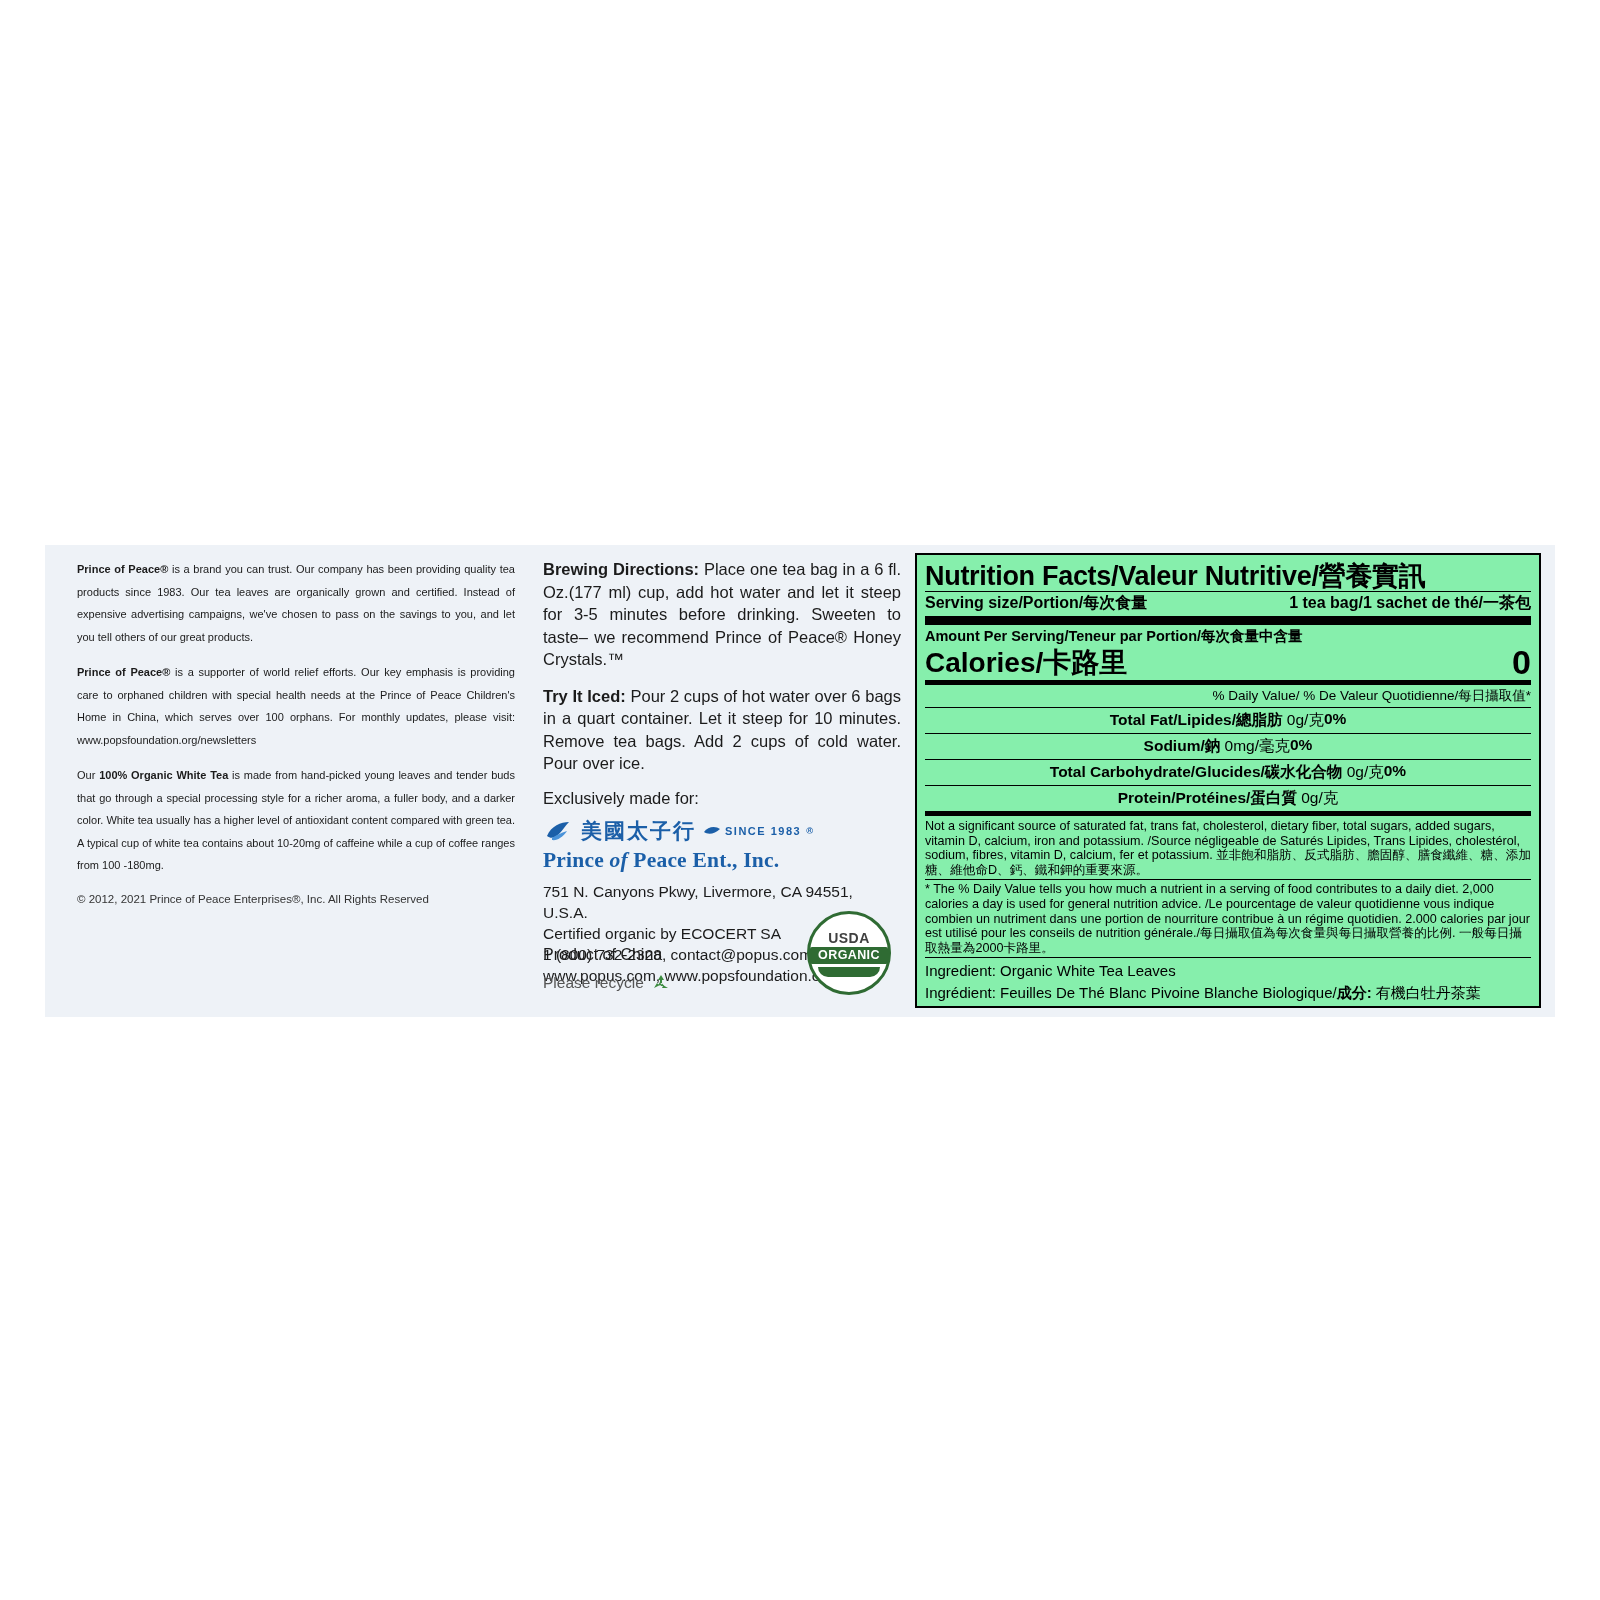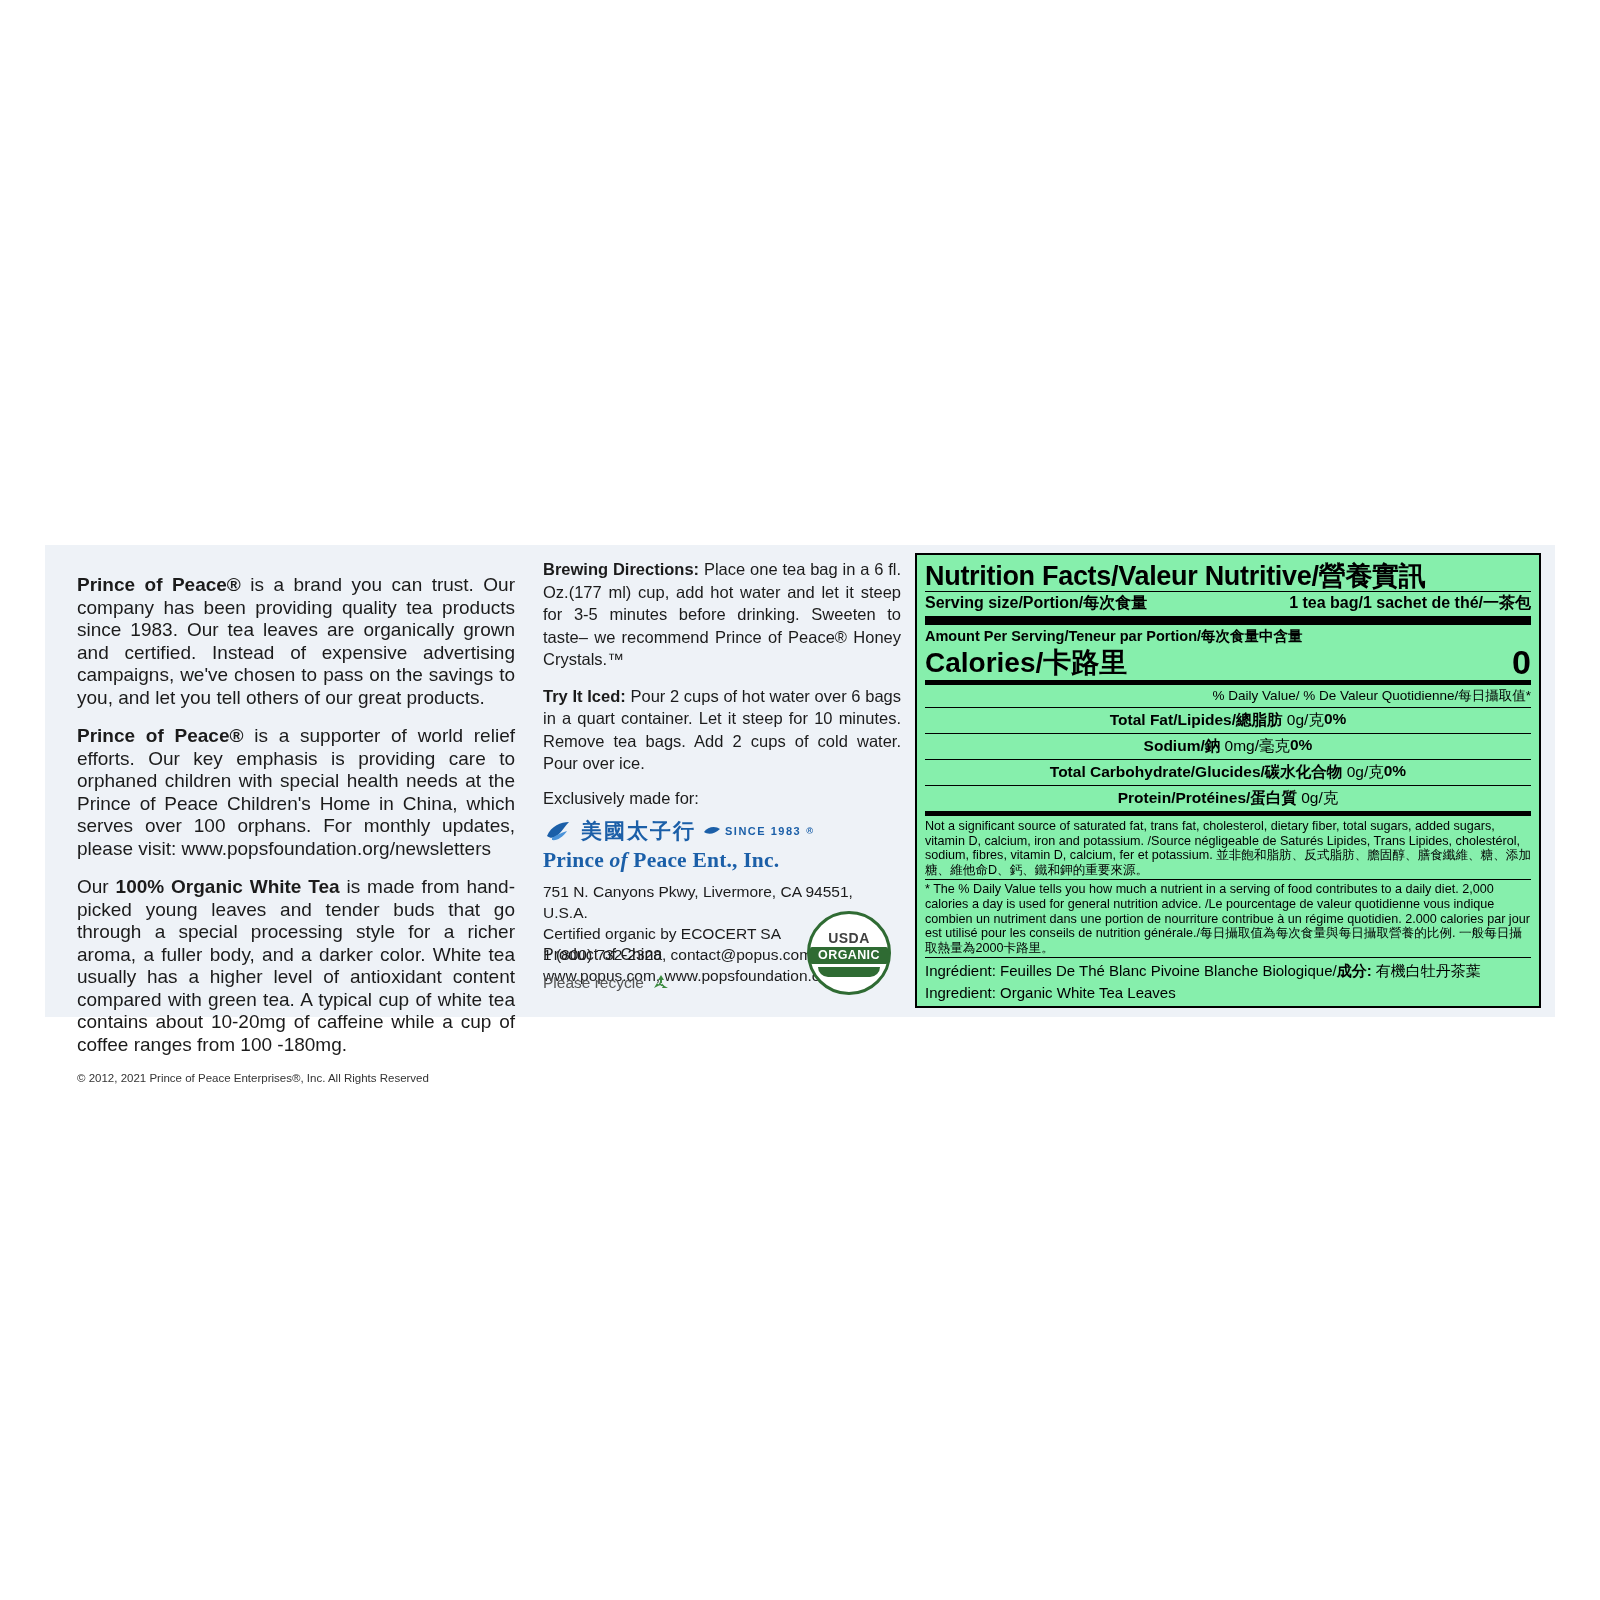--- a/index.html
+++ b/index.html
@@ -45,23 +45,23 @@
     box-sizing: border-box;
     position: relative;
   }
   .col-right {
     flex: 1;
     padding: 0 14px 0 0;
     box-sizing: border-box;
   }
 
   p.body-text {
-    font-size: 19px;
+    font-size: 11px;
     line-height: 22.5px;
-    margin: 16px 0 13px 0;
+    margin: 0 0 13px 0;
     text-align: justify;
     color: #1b1b1b;
     font-weight: 300;
   }
   .lead-brand { font-weight: 600; }
   .semi { font-weight: 600; }
 
   .copyright {
     font-size: 11.5px;
     color: #333;
@@ -380,19 +380,19 @@
         <div class="nf-row">
           <span class="nm"><span>Protein/Protéines/蛋白質</span> <span class="light">0g/克</span></span>
           <span class="dv"></span>
         </div>
         <div class="rule-med"></div>
 
         <div class="nf-footnote">Not a significant source of saturated fat, trans fat, cholesterol, dietary fiber, total sugars, added sugars, vitamin D, calcium, iron and potassium. /Source négligeable de Saturés Lipides, Trans Lipides, cholestérol, sodium, fibres, vitamin D, calcium, fer et potassium. 並非飽和脂肪、反式脂肪、膽固醇、膳食纖維、糖、添加糖、維他命D、鈣、鐵和鉀的重要來源。</div>
         <div class="rule-thin"></div>
         <div class="nf-footnote2">* The % Daily Value tells you how much a nutrient in a serving of food contributes to a daily diet. 2,000 calories a day is used for general nutrition advice. /Le pourcentage de valeur quotidienne vous indique combien un nutriment dans une portion de nourriture contribue à un régime quotidien. 2.000 calories par jour est utilisé pour les conseils de nutrition générale./每日攝取值為每次食量與每日攝取營養的比例. 一般每日攝取熱量為2000卡路里。</div>
         <div class="rule-thin"></div>
+        <div class="ingredients"><span class="ing-label">Ingredient:</span><span> Organic White Tea Leaves</span></div>
         <div class="ingredients"><span class="ing-label">Ingrédient:</span><span> Feuilles De Thé Blanc Pivoine Blanche Biologique/</span><b>成分:</b><span> 有機白牡丹茶葉</span></div>
-        <div class="ingredients"><span class="ing-label">Ingredient:</span><span> Organic White Tea Leaves</span></div>
       </div>
     </div>
 
   </div>
 </div>
 
 </body></html>

